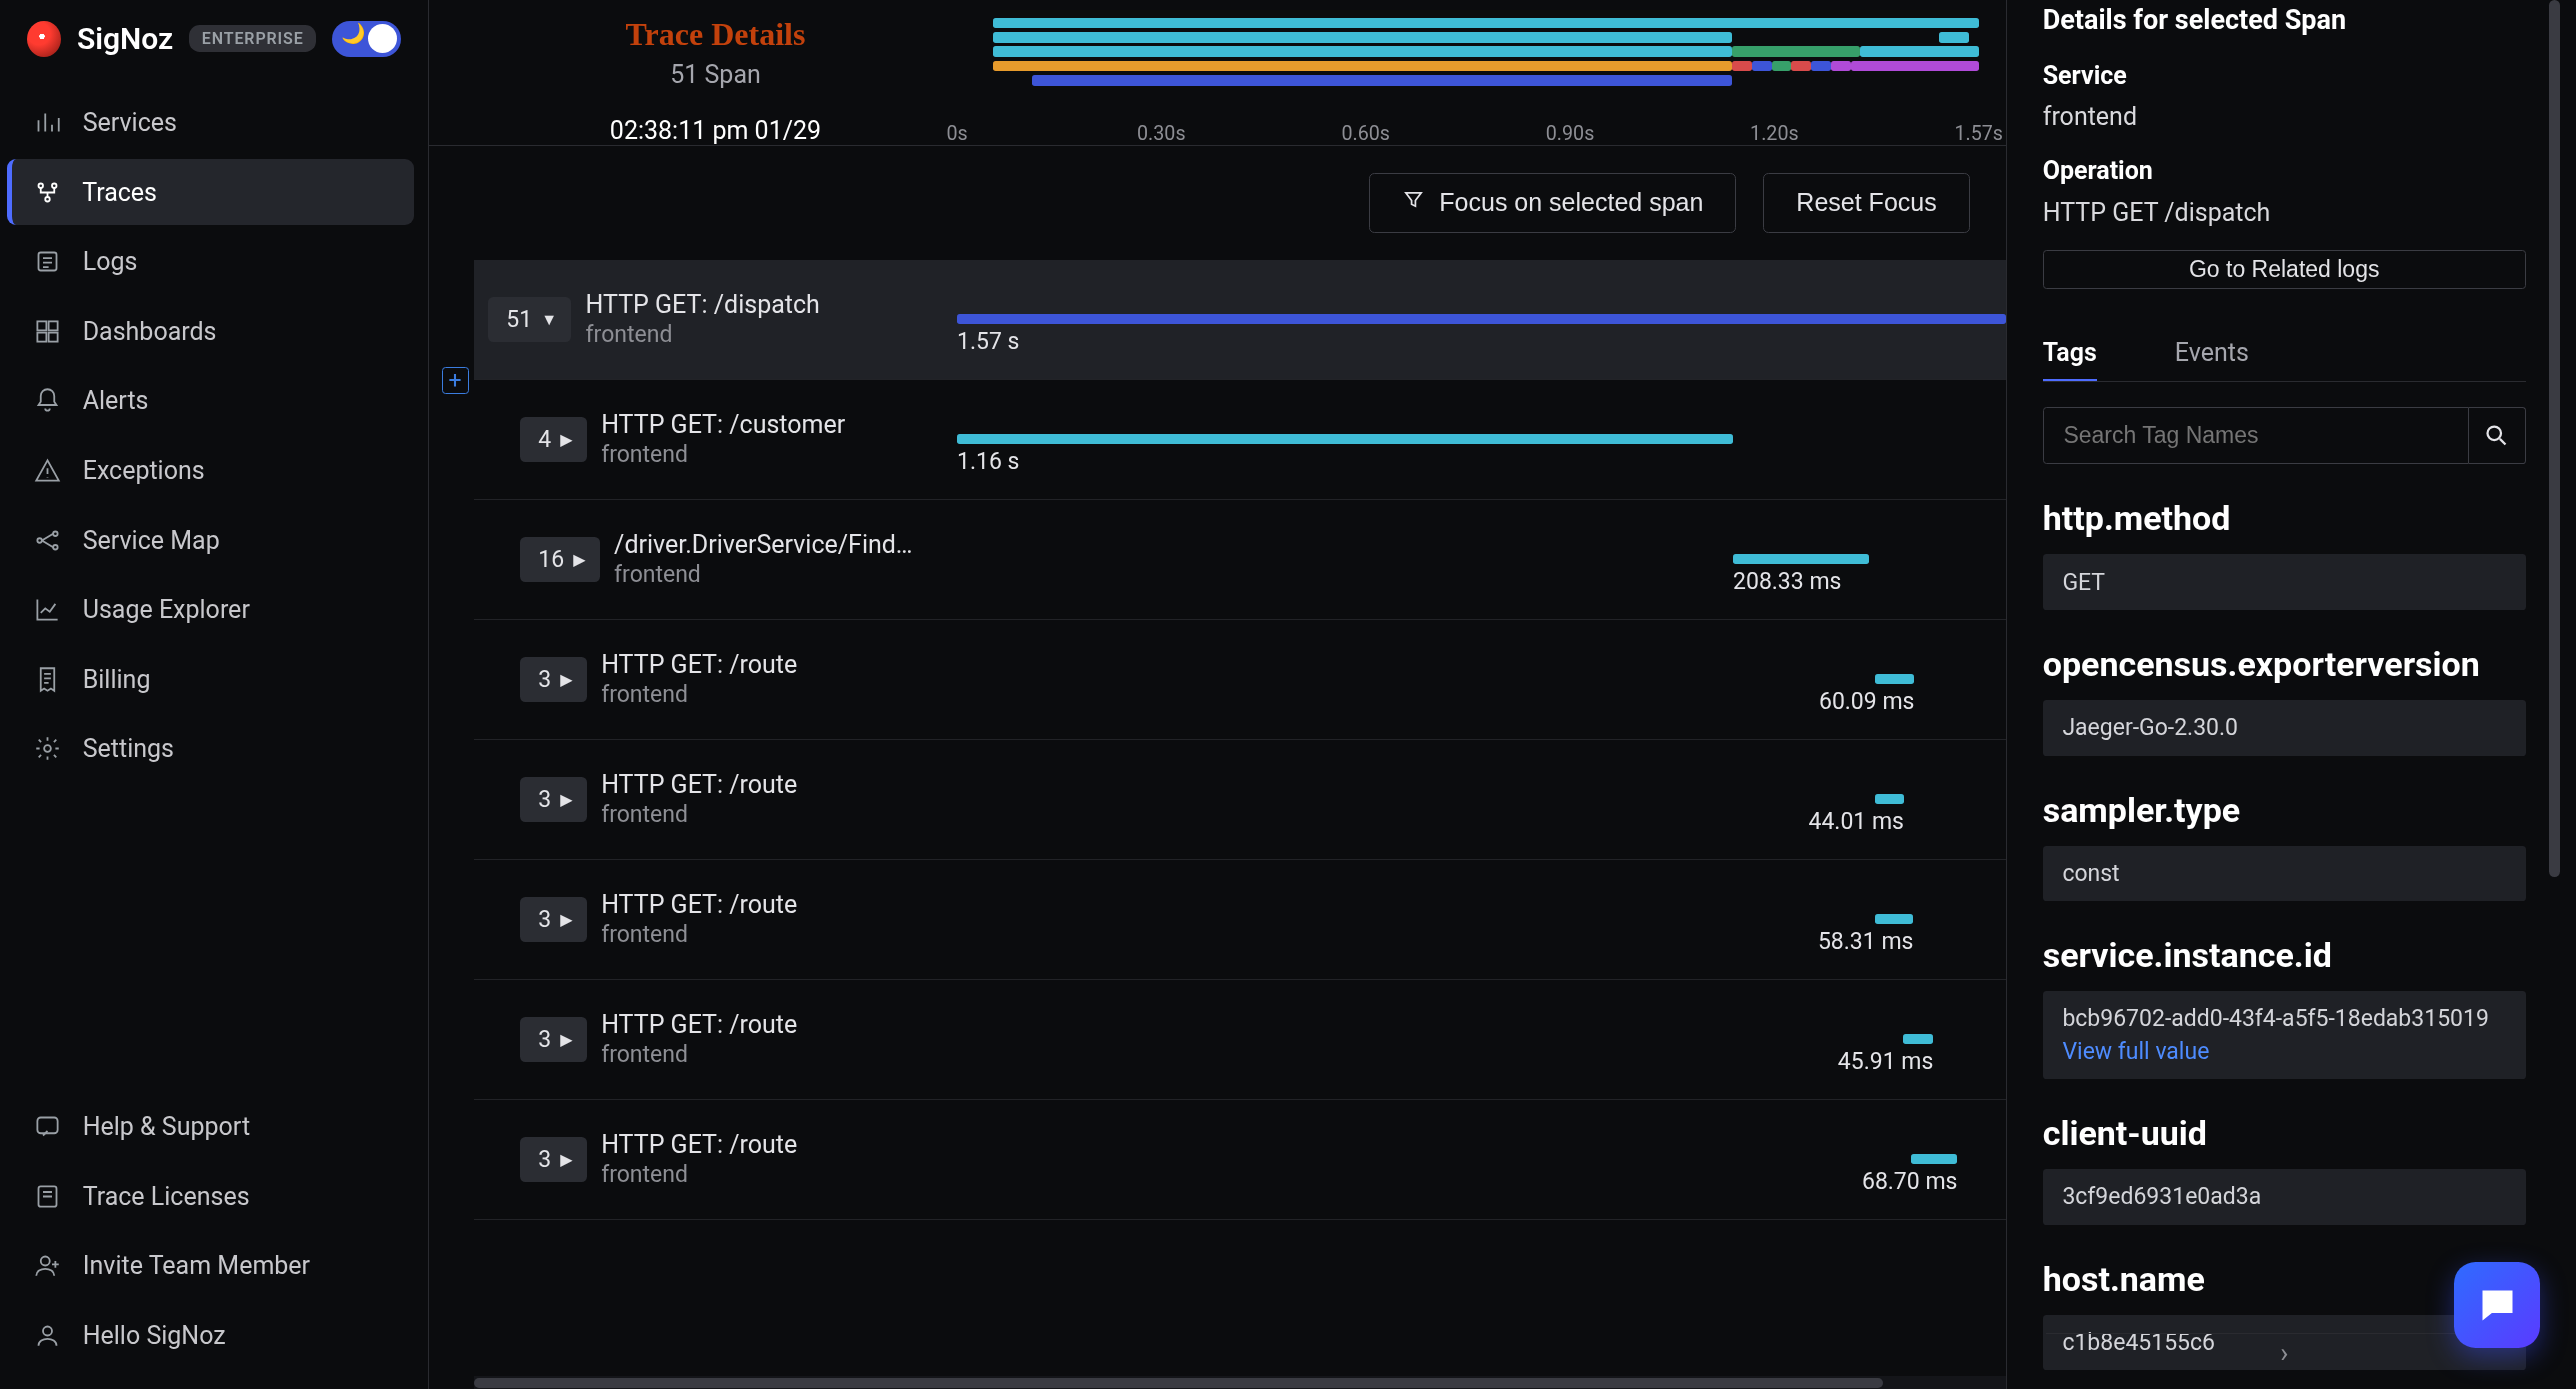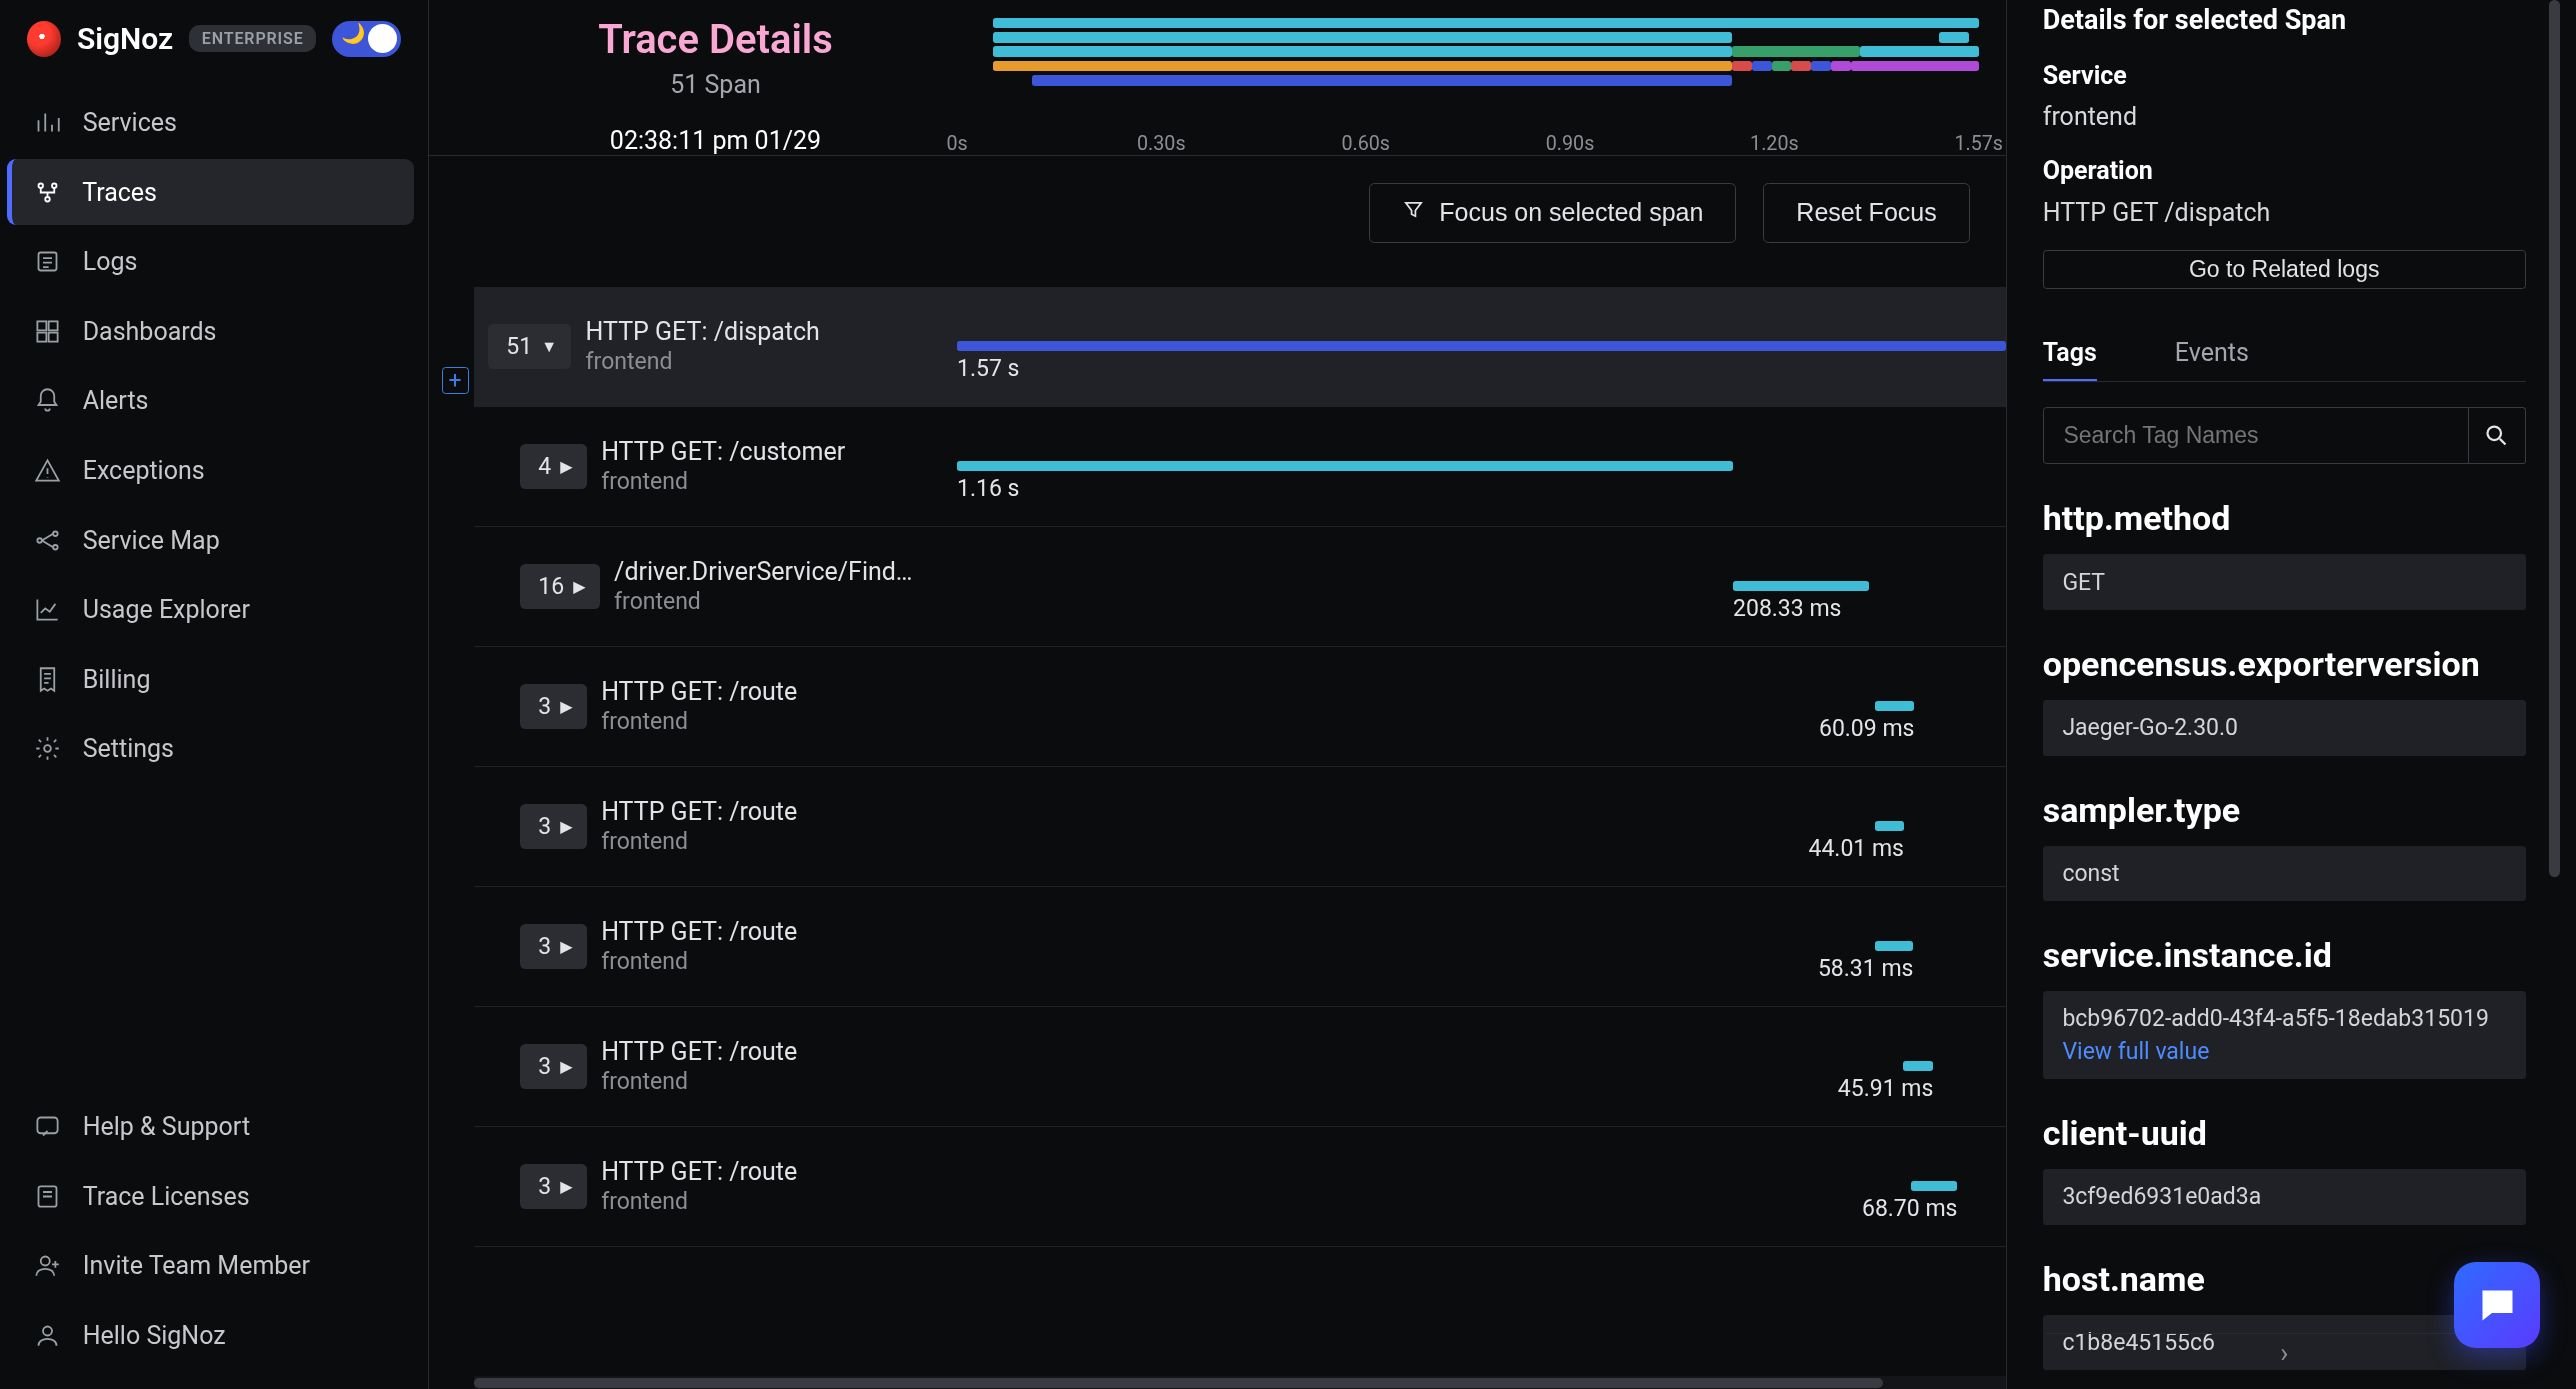--- a/index.html
+++ b/index.html
@@ -79,37 +79,37 @@
     display: flex; flex-direction: column;
     position: relative;
   }
 
   
   .trace-header {
     padding: 16px 27px 0 45px;
     display: flex; gap: 36px;
   }
   .trace-title-block { width: 483px; text-align: center; }
-  .trace-title { color: #f9a8d4; font-weight: 600; font-size: 40px; }
+  .trace-title { color: #c2410c; font-weight: 600; font-size: 32px; font-family: Liberation Serif, serif; }
   .trace-sub { color: #a5a6ad; font-size: 25px; margin-top: 7.2px; }
 
   .mini-timeline { flex: 1; display: flex; flex-direction: column; gap: 3.6px; padding-top: 1.8px; }
   .mini-row { height: 10.7px; border-radius: 2.7px; position: relative; }
 
   .timestamp-row {
     display: flex; align-items: flex-end; padding: 5.4px 27px 0 45px;
     border-bottom: 0.9px solid #2a2b30; height: 57px;
   }
   .timestamp-label { color: #fff; font-size: 25px; width: 483px; text-align: center; }
   .ruler { flex: 1; position: relative; height: 27px; color: #8d8e94; font-size: 19.7px; }
   .ruler-tick { position: absolute; bottom: 0; transform: translateX(-50%); }
 
   .controls-row {
     display: flex; justify-content: flex-end; gap: 27px;
-    padding: 27px 36px 44px 45px;
+    padding: 27px 36px 27px 45px;
   }
   .btn {
     display: inline-flex; align-items: center; gap: 14.3px;
     border: 0.9px solid #3b3c43; background: transparent; color: #e4e4e8;
     font-size: 25px; padding: 14.3px 32px; border-radius: 5.4px; cursor: pointer;
   }
   .btn svg { width: 23px; height: 23px; stroke: #e4e4e8; fill: none; stroke-width: 1.8;}
 
   .expand-all {
     position: absolute; left: 12.5px; top: 367px;

